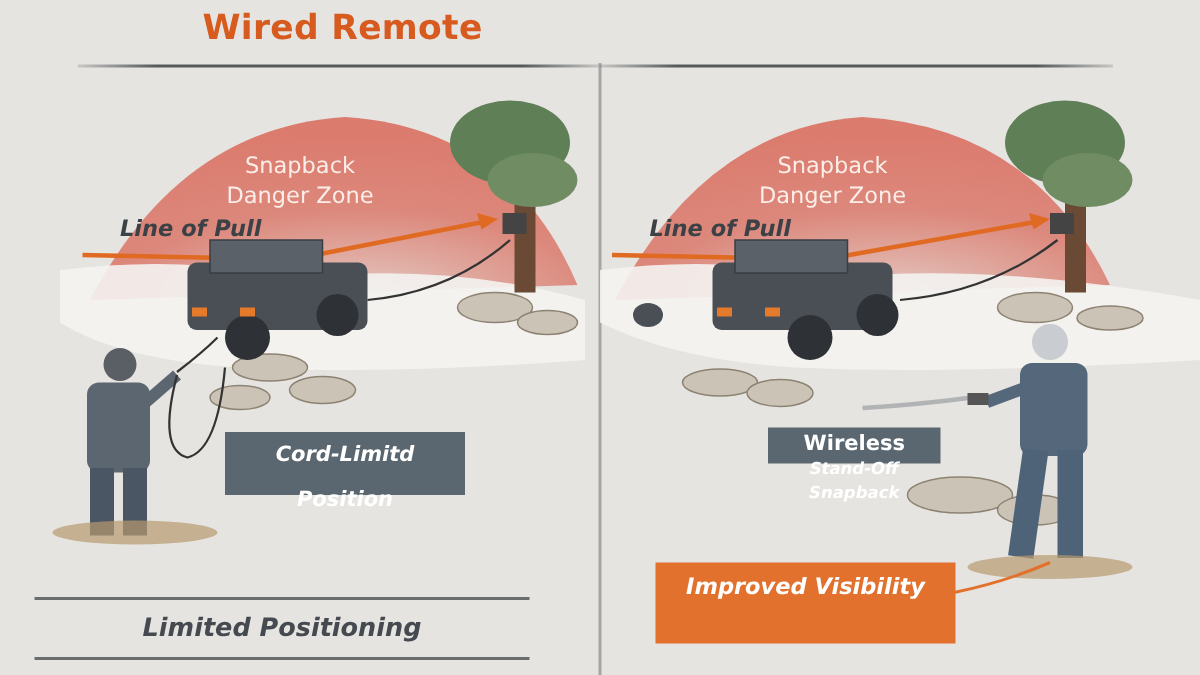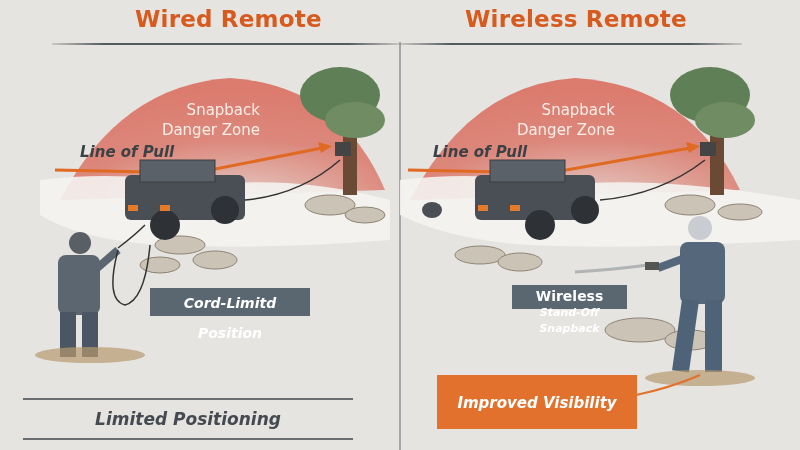--- a/index.html
+++ b/index.html
@@ -8,34 +8,34 @@
   .panel.left { left:0;padding-left:12px; }
   .panel.right { left:400px; }
   .divider { position:absolute; left:399px; top:42px; width:2px; height:408px; background:#8a8c8e; opacity:0.7; }
   .title { position:absolute; top:6px; font-size:23px; font-weight:bold; color:#d75a1e; letter-spacing:0.2px; }
   .left .title { left:135px; }
   .right .title { left:65px; }
   .rule { position:absolute; top:43px; height:2px; background:linear-gradient(90deg, rgba(80,84,88,0.2), #55595c 15%, #55595c 85%, rgba(80,84,88,0.2)); }
   .left .rule { left:52px; width:348px; }
   .right .rule { left:0; width:342px; }
   svg.scene { position:absolute; left:0; top:0; }
-  .zone-label { position:absolute; color:#fbeee8; font-size:15px; text-align:right; line-height:20px; }
+  .zone-label { position:absolute; color:#fbeee8; font-size:15px; text-align:center; line-height:20px; }
   .left .zone-label { left:140px; top:100px; width:120px; }
   .right .zone-label { left:95px; top:100px; width:120px; }
   .pull-label { position:absolute; font-size:15px; font-weight:bold; font-style:italic; color:#3c4146;margin-left:15px; }
   .left .pull-label { left:65px; top:143px; }
   .right .pull-label { left:18px; top:143px; }
   .tag { position:absolute; background:#5a6770; color:#fff; font-style:italic; font-weight:bold; }
-  .tag-cord { left:150px; top:288px; width:160px; height:28px; font-size:14px; line-height:30px; text-align:center; }
+  .tag-cord { left:150px; top:288px; width:160px; height:42px; font-size:14px; line-height:30px; text-align:center; }
   .tag-wireless { left:112px; top:285px; width:115px; height:24px; text-align:center; }
   .tag-wireless .l1 { font-size:14px; font-weight:bold; font-style:normal; line-height:18px; padding-top:2px; }
   .tag-wireless .l2 { font-size:11px; font-weight:bold; line-height:16px; }
   .bottom-label { position:absolute; left:23px; top:398px; width:330px; height:38px; border-top:2px solid #6a6d70; border-bottom:2px solid #6a6d70; }
   .bottom-label span { display:block; text-align:center; line-height:38px; font-size:17px; font-weight:bold; font-style:italic; color:#454a50; }
-  .callout { position:absolute; left:37px; top:375px; width:200px; height:54px; background:#e2712d; color:#fff; font-weight:bold; font-style:italic; font-size:15px; text-align:center; line-height:20px; padding-top:18px; box-sizing:border-box; }
+  .callout { position:absolute; left:37px; top:375px; width:200px; height:54px; background:#e2712d; color:#fff; font-weight:bold; font-style:italic; font-size:15px; text-align:center; line-height:20px; padding-top:6px; box-sizing:border-box; }
 </style>
 </head>
 <body>
 
 <div class="panel left">
   <div class="title">Wired Remote</div>
   <div class="rule"></div>
 
   <svg class="scene" width="400" height="450">
     <defs>
@@ -101,21 +101,20 @@
   <div class="pull-label">Line of Pull</div>
   <div class="tag tag-cord">Cord-Limitd Position</div>
   <div class="bottom-label">
     <span>Limited Positioning</span>
   </div>
 </div>
 
 <div class="divider"></div>
 
 <div class="panel right">
-  <div class="title">Wireless Remote</div>
   <div class="rule"></div>
 
   <svg class="scene" width="400" height="450">
     <defs>
       <radialGradient id="zoneR" cx="0.55" cy="1" r="0.9">
         <stop offset="0" stop-color="#d9695a" stop-opacity="0.2"></stop>
         <stop offset="0.55" stop-color="#d9695a" stop-opacity="0.75"></stop>
         <stop offset="1" stop-color="#d9695a" stop-opacity="0.85"></stop>
       </radialGradient>
     </defs>

